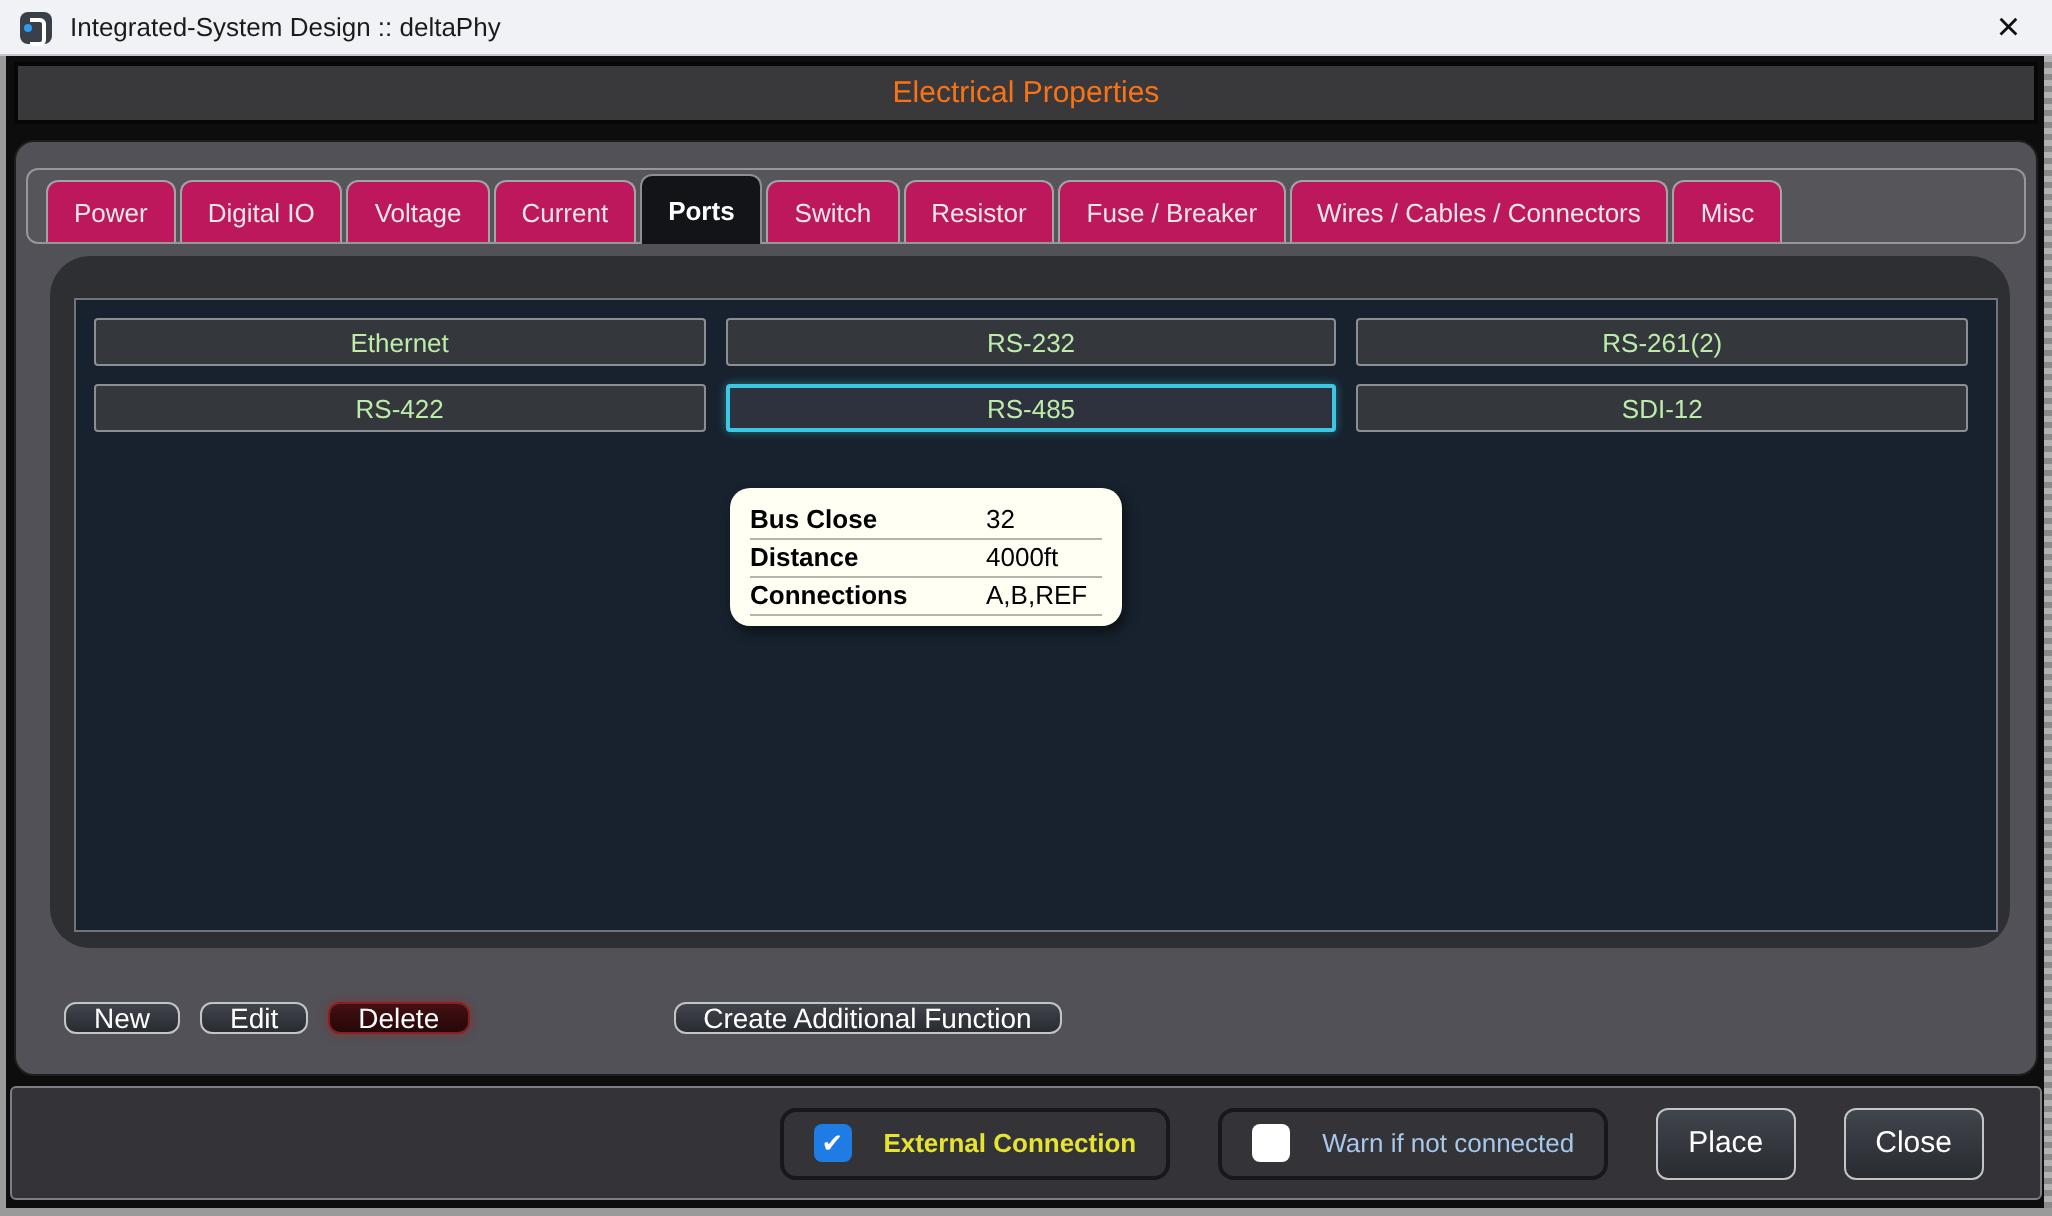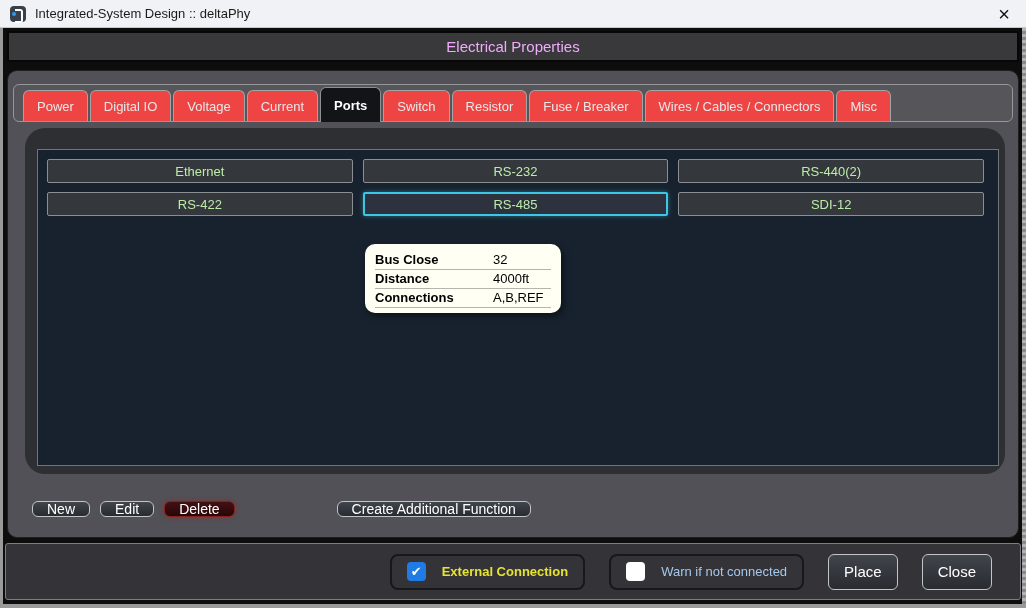--- a/index.html
+++ b/index.html
@@ -16,29 +16,29 @@
   .title-text { font-size:13px; color:#1b1b1b; }
   .close-x { margin-left:auto; font-size:20px; line-height:20px; color:#111; padding:0 6px; cursor:default; }
   .edge-left  { position:absolute; left:0; top:28px; bottom:0; width:3px; background:#9a9a9a; z-index:9; }
   .edge-right { position:absolute; right:0; top:28px; bottom:0; width:4px;
     background:repeating-linear-gradient(180deg,#b2b2b2 0 3px,#8a8a8a 3px 6px); z-index:9; }
   .edge-bottom{ position:absolute; left:0; right:0; bottom:0; height:4px; background:#9a9a9a; z-index:9; }
 
   
   .header-bar { position:absolute; left:7px; right:7px; top:31px; height:31px; background:#39393c;
     border:2px solid #070707; display:flex; align-items:center; justify-content:center; }
-  .header-bar span { color:#f0abfc; font-size:15px; }
+  .header-bar span { color:#f97316; font-size:15px; }
 
   
   .main-panel { position:absolute; left:7px; right:7px; top:70px; height:468px;
     background:#515157; border:1px solid #1e1e1e; border-radius:10px; }
   .tab-strip { position:absolute; left:5px; right:5px; top:13px; height:38px; background:#55555a;
     border:1px solid #95979a; border-radius:6px; display:flex; align-items:flex-end; padding-left:9px; overflow:visible; }
   .tab { height:31px; display:flex; align-items:center; padding:0 13px; margin-right:2px;
-    background:#ef4444; border:1px solid #a2a4a6; border-bottom:none; border-radius:6px 6px 0 0;
+    background:#be185d; border:1px solid #a2a4a6; border-bottom:none; border-radius:6px 6px 0 0;
     color:#e8e8e8; font-size:13px; white-space:nowrap; cursor:default; }
   .tab.active { height:35px; margin-bottom:-1px; background:#131418; color:#ffffff; font-weight:700; border-color:#8d8f92; }
 
   .content-panel { position:absolute; left:17px; right:13px; top:57px; height:346px;
     background:#2e2f33; border-radius:20px; }
   .ports-panel { position:absolute; left:12px; right:6px; top:21px; bottom:8px;
     background:#17222e; border:1px solid #70747a; }
   .ports-grid { display:grid; grid-template-columns:1fr 1fr 1fr; gap:9px 10px; padding:9px 14px 0 9px; }
   .port-btn { height:24px; display:flex; align-items:center; justify-content:center;
     background:#34373c; border:1px solid #8b8e92; border-radius:2px;
@@ -139,21 +139,21 @@
 
             <div class="port-btn">
               <span>Ethernet</span>
             </div>
 
             <div class="port-btn">
               <span>RS-232</span>
             </div>
 
             <div class="port-btn">
-              <span>RS-440(2)</span>
+              <span>RS-261(2)</span>
             </div>
 
             <div class="port-btn">
               <span>RS-422</span>
             </div>
 
             <div class="port-btn selected">
               <span>RS-485</span>
             </div>
 

